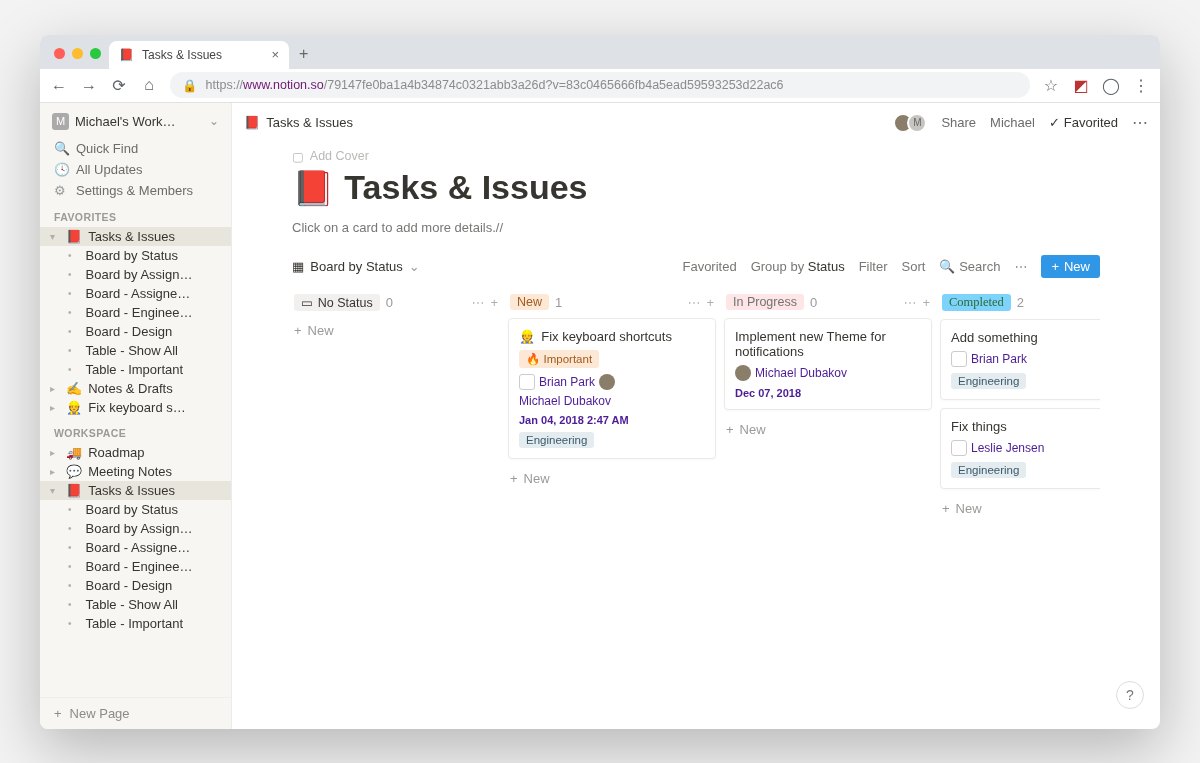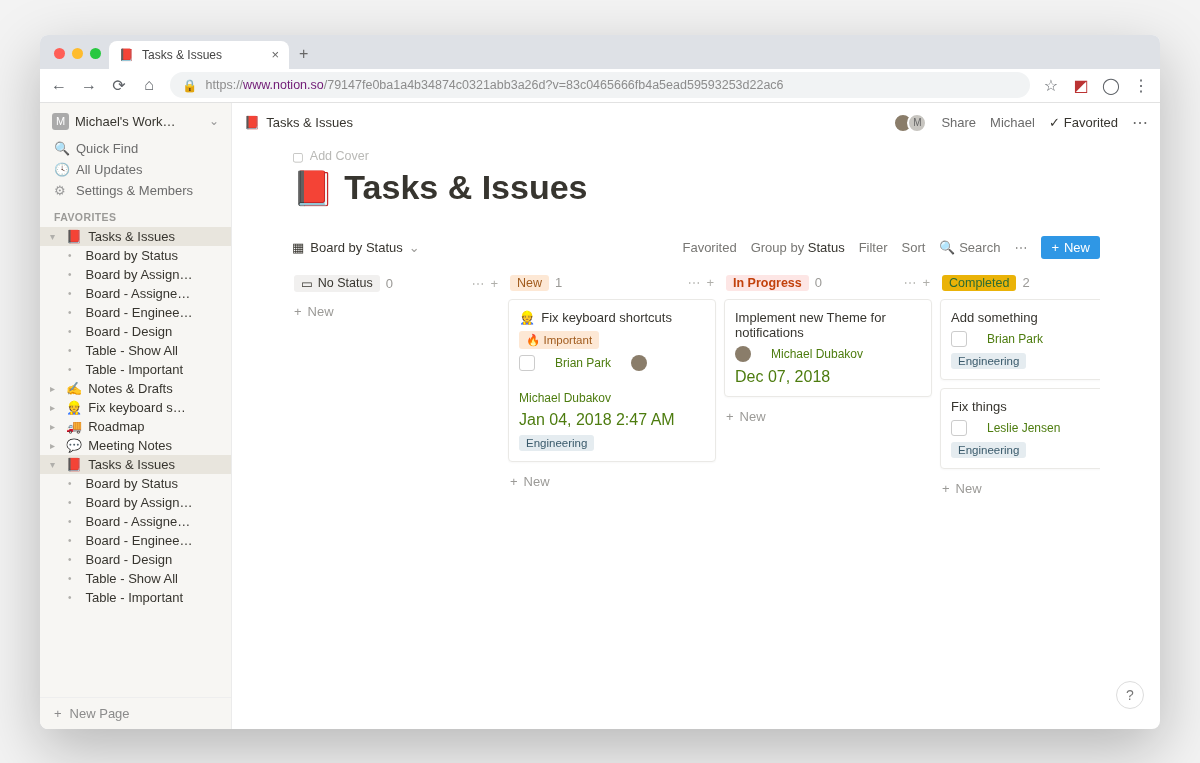--- a/index.html
+++ b/index.html
@@ -133,44 +133,44 @@
   .view-tools { margin-left: auto; display: flex; align-items: center; gap: 14px; color: #787774; }
   .view-tools .gb { color: #37352f; }
   .btn-new { background: #2f97e5; color: #fff; padding: 4px 10px; border-radius: 3px; display: flex; align-items: center; gap: 5px; font-size: 13px; }
   
   .board { display: flex; gap: 8px; padding-top: 6px; overflow-x: auto; }
   .col { width: 208px; flex: 0 0 208px; }
   .col-head { display: flex; align-items: center; gap: 6px; font-size: 13px; padding: 2px 2px 8px; }
   .col-head .pill { padding: 1px 7px; border-radius: 3px; font-size: 12.5px; }
   .pill.none { background: #f1f0ef; color: #37352f; display: inline-flex; align-items: center; gap: 5px; }
   .pill.new { background: #fde8d5; color: #a05b1d; }
-  .pill.prog { background: #fde6e5; color: #c2410c; font-weight: bold; }
-  .pill.done { background: #eab308; color: #2a6b33; }
+  .pill.prog { background: #fde6e5; color: #737373; }
+  .pill.done { background: #7dd3fc; color: #2a6b33; font-family: Liberation Serif, serif; }
   .col-head .count { color: #9b9a97; }
   .col-head .tail { margin-left: auto; display: flex; align-items: center; gap: 6px; color: #b0afab; }
   .card {
     border: 1px solid #eae9e6;
     border-radius: 4px;
     background: #fff;
     box-shadow: 0 1px 2px rgba(0,0,0,0.03);
     padding: 10px 10px;
     font-size: 13px;
     color: #37352f;
     margin-bottom: 8px;
     display: flex; flex-direction: column; gap: 6px;
   }
   .card .title { font-weight: 500; display: flex; align-items: center; gap: 6px; }
   .tag { font-size: 11.5px; padding: 2px 7px; border-radius: 3px; display: inline-flex; align-items: center; gap: 4px; }
   .tag.important { background: #fde8d5; color: #a05b1d; }
   .tag.eng { background: #e5ecf0; color: #3a5a6b; }
-  .people { display: flex; align-items: center; gap: 20px; font-size: 12px; color: #4d7c0f; flex-wrap: wrap; }
+  .people { display: flex; align-items: center; gap: 4px; font-size: 12px; color: #4c1d95; flex-wrap: wrap; }
   .pava { width: 16px; height: 16px; border-radius: 50%; background: #eee; display: inline-flex; align-items: center; justify-content: center; font-size: 9px; color: #555; }
   .pava.bp { background: #fff; border: 1px solid #ccc; border-radius: 3px; }
   .pava.md { background: #8a7d6a; color: #fff; }
-  .date { font-size: 16px; color: #4d7c0f; }
+  .date { font-size: 11px; color: #4c1d95; font-weight: bold; }
   .add-row { color: #9b9a97; font-size: 13px; display: flex; align-items: center; gap: 6px; padding: 4px 2px; }
   .help { position: absolute; right: 56px; bottom: 54px; width: 28px; height: 28px; border: 1px solid #ddd; border-radius: 50%; display: flex; align-items: center; justify-content: center; color: #777; font-size: 14px; background: #fff; }
 </style>
 </head>
 <body>
 
 <div class="window">
 
   <div class="tabbar">
     <div class="traffic">
@@ -262,20 +262,21 @@
             <span class="page-ico">✍️</span>
             <span>Notes &amp; Drafts</span>
           </div>
           <div class="tree-item">
             <span class="tw">▸</span>
             <span class="page-ico">👷</span>
             <span>Fix keyboard s…</span>
           </div>
         </div>
 
+      <div class="sb-section">WORKSPACE</div>
       <div id="ws-list">
           <div class="tree-item">
             <span class="tw">▸</span>
             <span class="page-ico">🚚</span>
             <span>Roadmap</span>
           </div>
           <div class="tree-item">
             <span class="tw">▸</span>
             <span class="page-ico">💬</span>
             <span>Meeting Notes</span>
@@ -345,20 +346,21 @@
       <div class="page-area">
         <div class="add-cover">
           <span>▢</span>
           <span>Add Cover</span>
         </div>
         <div class="page-title">
           <span>📕</span>
           <span>Tasks &amp; Issues</span>
         </div>
         <div class="desc">
+          <div>Click on a card to add more details.//</div>
         </div>
 
         <div class="view-bar">
           <div class="view-name">
             <span>▦</span>
             <span>Board by Status</span>
             <span style="color:#9b9a97">⌄</span>
           </div>
           <div class="view-tools">
             <span>Favorited</span>

